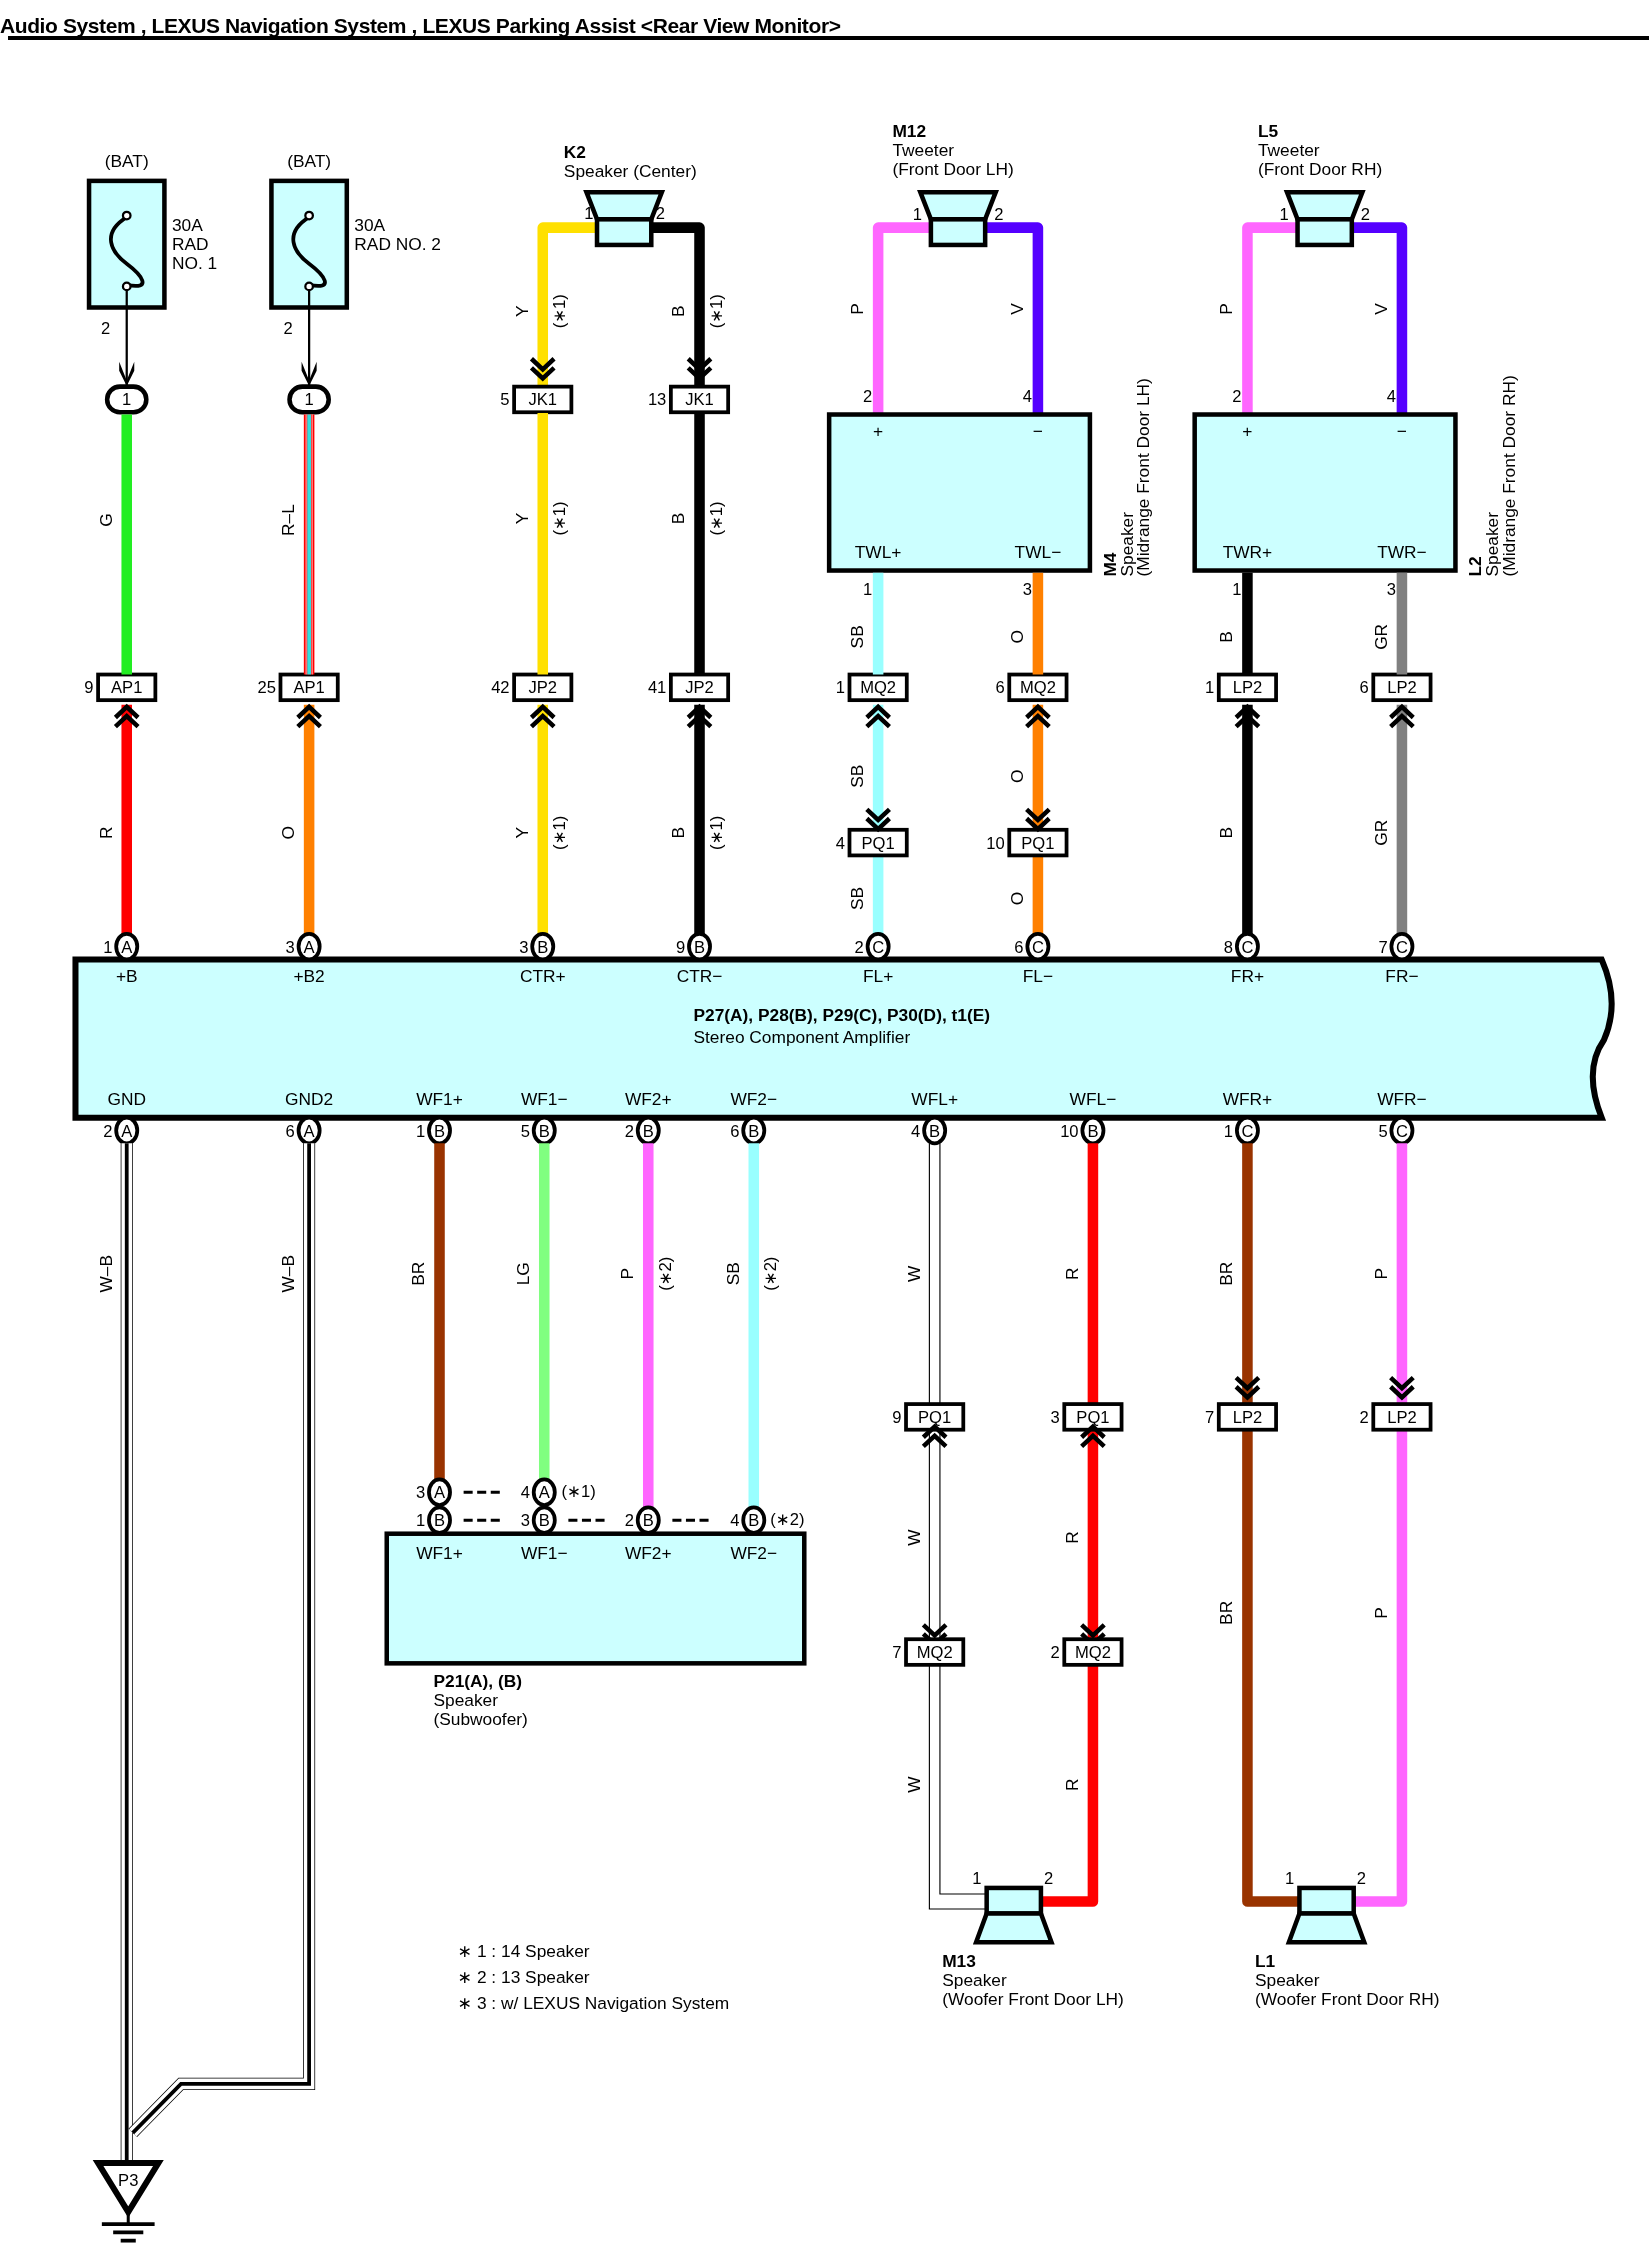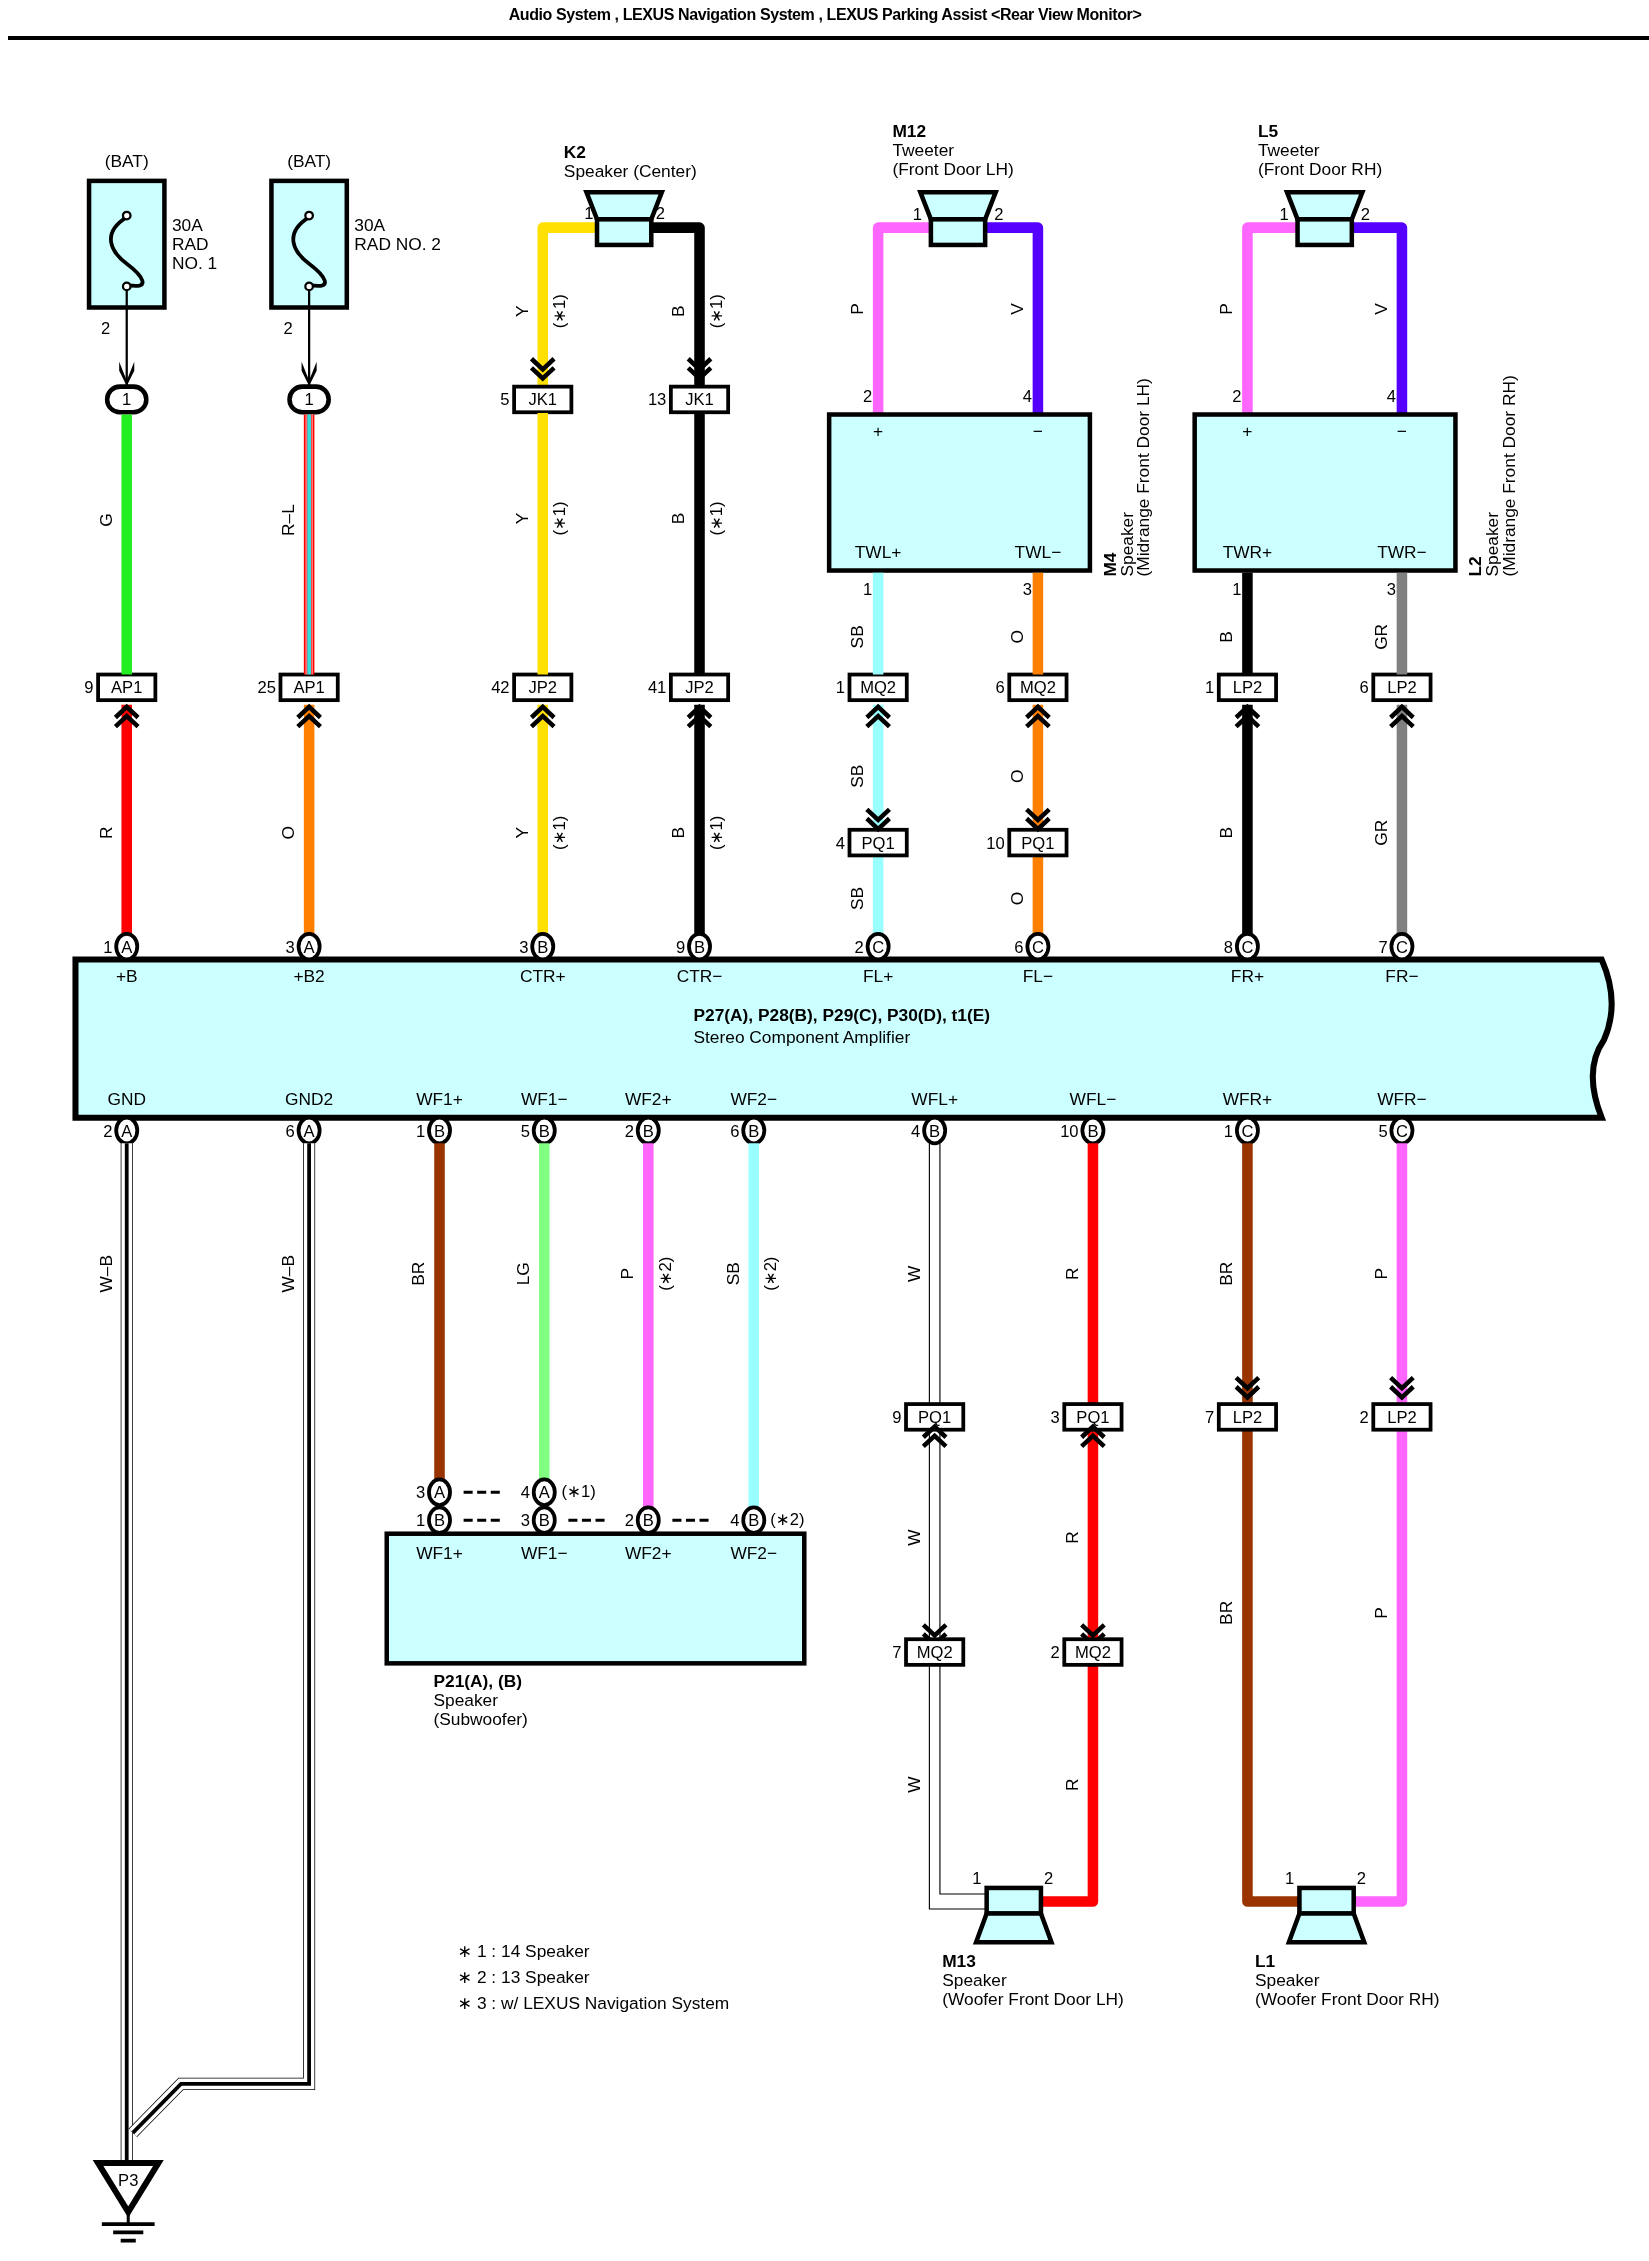--- a/index.html
+++ b/index.html
@@ -1,17 +1,17 @@
 <!DOCTYPE html>
 <html style="font-size:12px"><head>
 <meta charset="utf-8">
 <style>
   html,body{margin:0;padding:0;background:#fff;}
   body{width:1650px;height:2261px;position:relative;overflow:hidden;font-family:"Liberation Sans",sans-serif;}
-  #title{position:absolute;left:0;top:6px;width:1650px;text-align:center;font-weight:bold;font-size:16px;letter-spacing:-0.4px;color:#000;}
+  #title{position:absolute;left:0;top:14px;width:1650px;font-weight:bold;font-size:21px;letter-spacing:-0.4px;color:#000;}
   #title-rule{position:absolute;left:7.5px;top:36px;width:1642px;height:3.8px;background:#000;}
   svg#dia{position:absolute;left:0;top:0;}
   svg text{font-family:"Liberation Sans",sans-serif;fill:#000;}
   .lbl{font-size:23px;}
   .pin{font-size:22px;}
   .bold{font-weight:bold;}
 </style>
 </head>
 <body>
 

